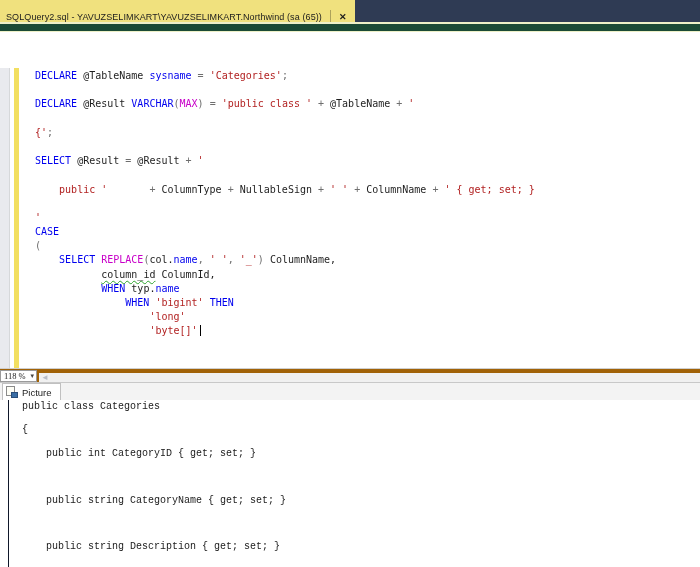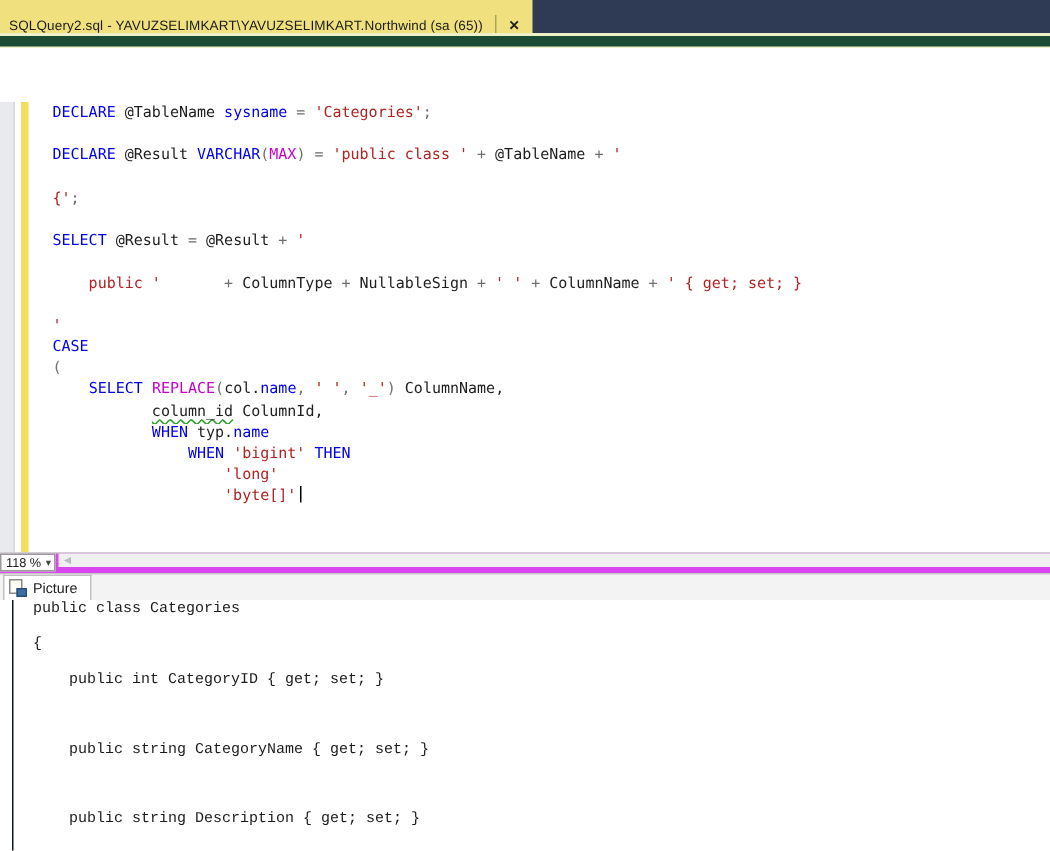--- a/index.html
+++ b/index.html
@@ -33,22 +33,22 @@
   .tk-str { color:var(--str); }
   .tk-fn  { color:var(--fn); }
   .tk-op  { color:var(--op); }
   .tk-id  { color:var(--id); }
   .tk-sq  { color:var(--id); text-decoration:underline wavy var(--squiggle);
             text-decoration-thickness:1px; text-underline-offset:2px; }
   .tk-caret { display:inline-block; width:0; height:11px; border-left:1px solid #000;
               vertical-align:-2px; margin-left:2px; }
 
   
-  .editor-statusrow { height:14px; background:#d946ef; border-top:1px solid #cfcfcf;
-                      display:flex; align-items:flex-start; }
+  .editor-statusrow { height:14px; background:#a16207; border-top:1px solid #cfcfcf;
+                      display:flex; align-items:flex-end;font-family:Liberation Serif, serif; }
   .zoom-combo { width:37px; background:#ffffff; border:1px solid #9a9a9a;
                 display:flex; align-items:center; justify-content:space-between;
                 font-size:8.5px; color:#222; padding:0 2px 0 3px; }
   .combo-arrow { font-size:7px; color:#444; }
   .hscrollbar { flex:1; background:#f0f0f0; display:flex; align-items:center; margin-left:2px; }
   .scroll-arrow { color:#b9bdc6; font-size:8px; padding-left:2px; }
 
   
   .results-tabrow { height:18px; background:#f3f3f3; border-top:1px solid #c8c8c8;
                     display:flex; align-items:flex-end; padding-left:2px; }

